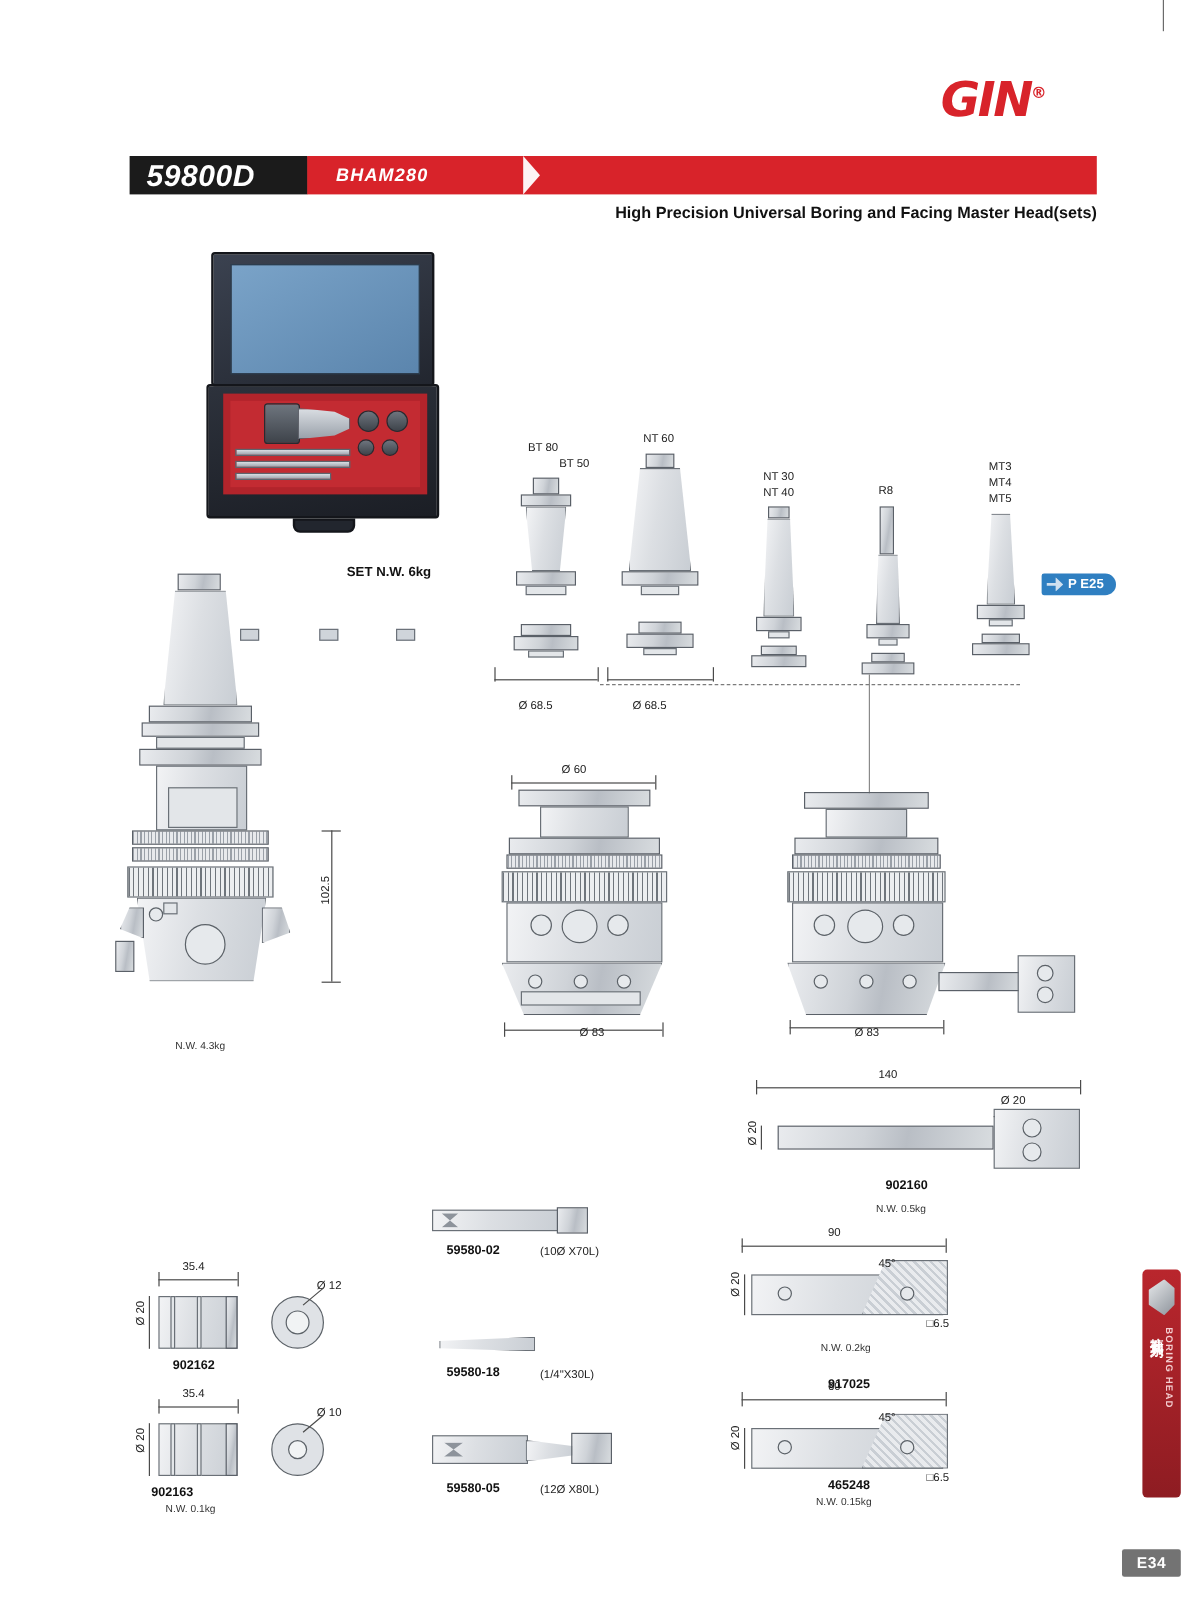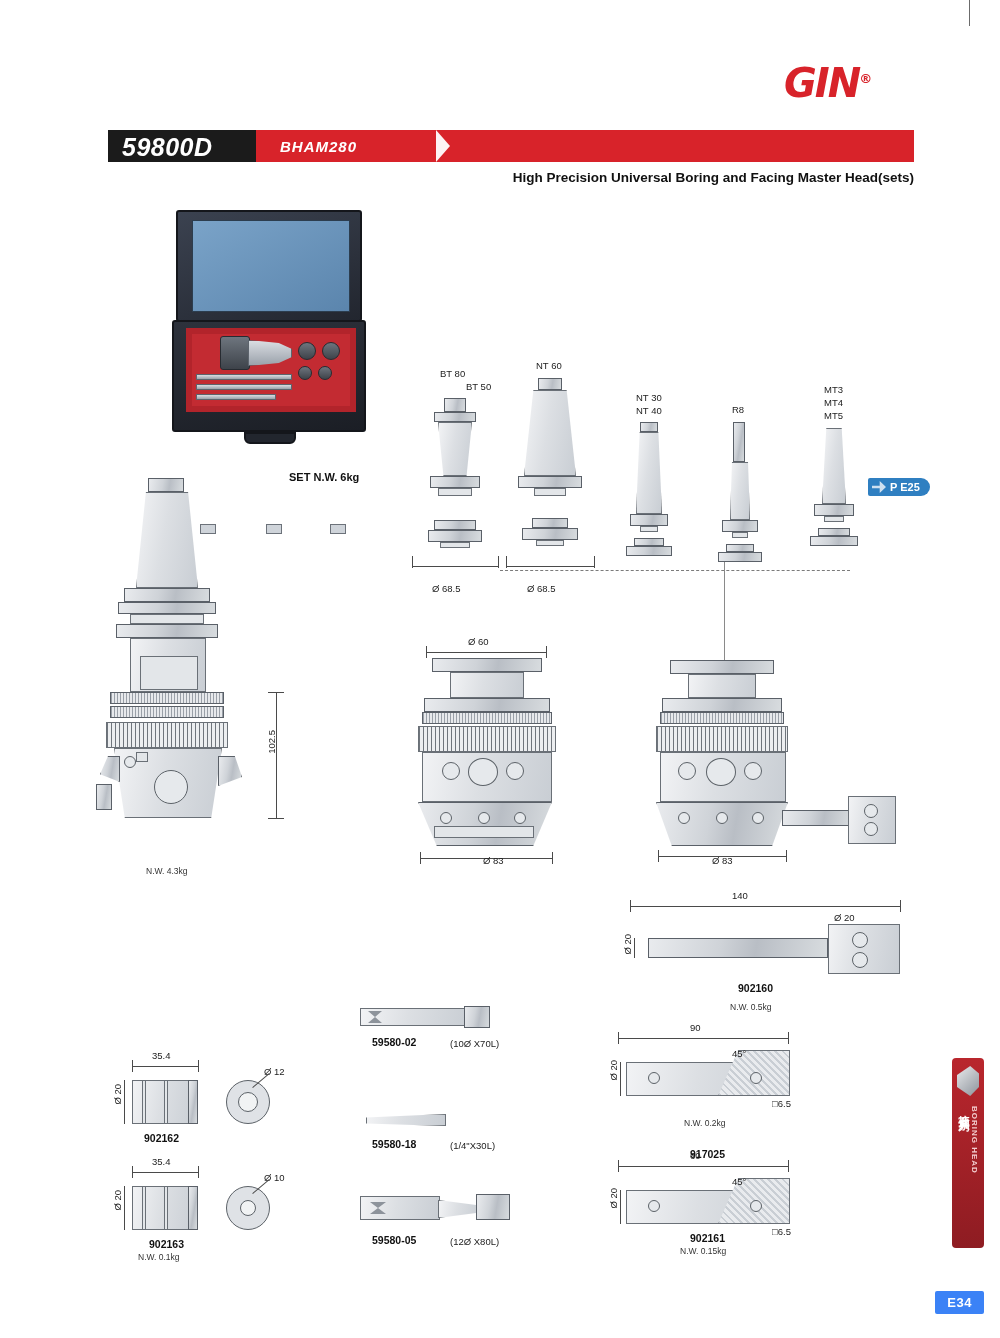--- a/index.html
+++ b/index.html
@@ -161,21 +161,21 @@
     font-family:"DejaVu Sans","Liberation Sans",sans-serif;
   }
   .sidetab-en {
     position:absolute; left:18px; top:48px; color:#f3cdcf; font-size:8px; font-weight:bold;
     writing-mode:vertical-rl; letter-spacing:1px;
   }
 
   
   .pagenum {
     position:absolute; right:16px; bottom:24px;
-    background:#3b82f6; color:#fff; font-weight:bold; font-size:13px;
+    background:#737373; color:#fff; font-weight:bold; font-size:13px;
     padding:4px 12px; border-radius:2px; letter-spacing:.5px;
   }
 </style>
 </head>
 <body>
 
 <div class="crop-mark"></div>
 
 <div class="logo">
   <div class="logo-text">
@@ -404,21 +404,21 @@
   <div class="dimline v" style="left:10px;top:10px;height:12px;"></div>
   <div class="dimline v" style="left:180px;top:10px;height:12px;"></div>
   <div class="abs metal-l" style="left:18px;top:40px;width:160px;height:34px;"></div>
   <div class="abs" style="left:110px;top:28px;width:72px;height:46px;background:repeating-linear-gradient(45deg,#c9ced4 0 2px,#e9ebee 2px 5px);border:1px solid #6a7077;clip-path:polygon(28% 0,100% 0,100% 100%,0 100%);"></div>
   <div class="circle" style="left:40px;top:50px;width:12px;height:12px;"></div>
   <div class="circle" style="left:142px;top:50px;width:12px;height:12px;"></div>
   <div class="abs lbl" style="left:124px;top:26px;">45°</div>
   <div class="abs lbl" style="left:164px;top:76px;">□6.5</div>
   <div class="dimline v" style="left:12px;top:40px;height:34px;"></div>
   <div class="abs lbl vert" style="left:0px;top:38px;">Ø 20</div>
-  <div class="abs lbl-m" style="left:82px;top:82px;">902161</div>
+  <div class="abs lbl-m" style="left:82px;top:82px;">465248</div>
   <div class="abs lbl-s" style="left:72px;top:96px;">N.W. 0.15kg</div>
 </div>
 
 <div class="abs" style="left:110px;top:1050px;width:200px;height:100px;">
   <div class="abs lbl" style="left:42px;top:0;">35.4</div>
   <div class="dimline h" style="left:22px;top:16px;width:66px;"></div>
   <div class="dimline v" style="left:22px;top:10px;height:12px;"></div>
   <div class="dimline v" style="left:88px;top:10px;height:12px;"></div>
   <div class="abs metal-l" style="left:22px;top:30px;width:66px;height:44px;"></div>
   <div class="abs thin" style="left:32px;top:30px;width:4px;height:44px;"></div>
@@ -441,21 +441,21 @@
   <div class="abs metal-l" style="left:22px;top:30px;width:66px;height:44px;"></div>
   <div class="abs thin" style="left:32px;top:30px;width:4px;height:44px;"></div>
   <div class="abs thin" style="left:54px;top:30px;width:4px;height:44px;"></div>
   <div class="abs metal" style="left:78px;top:30px;width:10px;height:44px;"></div>
   <div class="dimline v" style="left:14px;top:30px;height:44px;"></div>
   <div class="abs lbl vert" style="left:2px;top:34px;">Ø 20</div>
   <div class="circle" style="left:116px;top:30px;width:44px;height:44px;background:#dfe2e6;"></div>
   <div class="circle" style="left:130px;top:44px;width:16px;height:16px;background:#f1f3f4;"></div>
   <div class="abs lbl" style="left:154px;top:16px;">Ø 10</div>
   <div class="dimline h" style="left:140px;top:30px;width:22px;transform:rotate(-40deg);"></div>
-  <div class="abs lbl-m" style="left:39px;top:82px;">902163</div>
+  <div class="abs lbl-m" style="left:16px;top:82px;">902163</div>
   <div class="abs lbl-s" style="left:28px;top:96px;">N.W. 0.1kg</div>
 </div>
 
 <div class="abs" style="left:360px;top:1008px;width:220px;height:50px;">
   <div class="abs metal-l" style="left:0px;top:0px;width:108px;height:18px;"></div>
   <div class="abs metal" style="left:104px;top:-2px;width:26px;height:22px;"></div>
   <div class="abs" style="left:8px;top:3px;width:14px;height:12px;background:#8d939b;clip-path:polygon(0 0,100% 0,50% 50%,100% 100%,0 100%,50% 50%);"></div>
   <div class="abs lbl-m" style="left:12px;top:28px;">59580-02</div>
   <div class="abs lbl" style="left:90px;top:30px;">(10Ø X70L)</div>
 </div>

